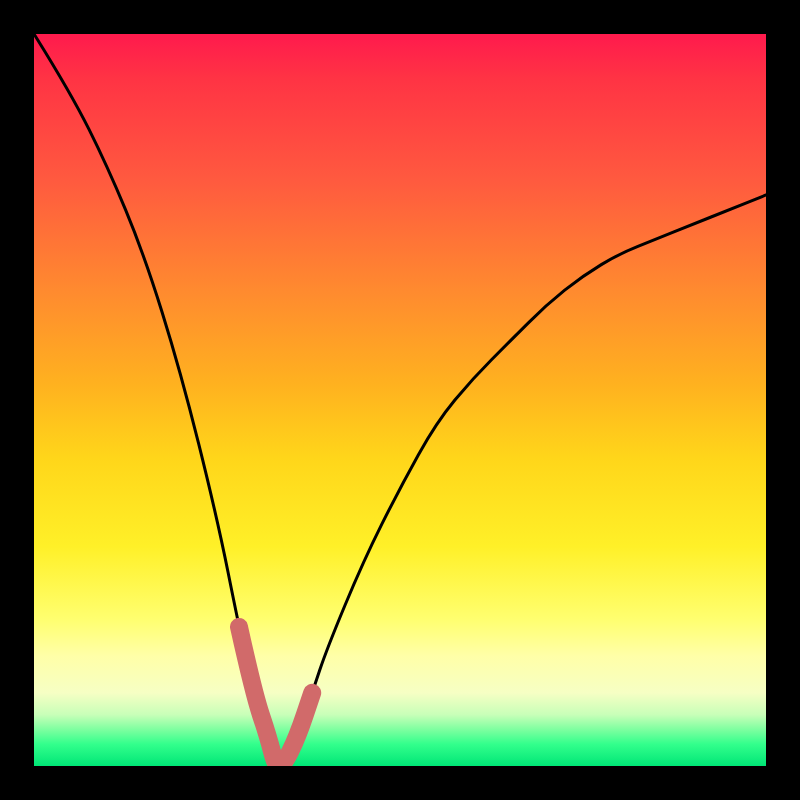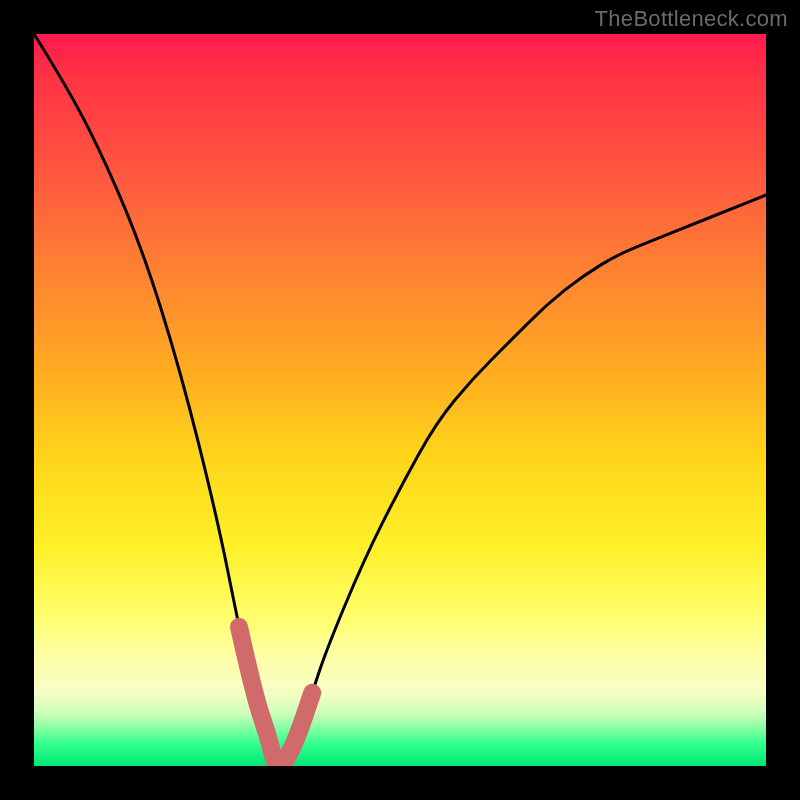--- a/index.html
+++ b/index.html
@@ -59,21 +59,20 @@
     width: 732px;
     height: 732px;
     pointer-events: none;
   }
 </style>
 </head>
 <body>
 
 <div class="frame">
 
-  <div class="watermark">TheBottleneck.com</div>
 
   <div class="plot">
     <svg class="curve" viewBox="0 0 732 732" preserveAspectRatio="none">
       <path id="main-curve" fill="none" stroke="#000000" stroke-width="3" stroke-linecap="round" stroke-linejoin="round" d="M 0.0 0.0 Q 36.6 58.6 54.9 95.2 Q 73.2 131.8 91.5 175.7 Q 109.8 219.6 128.1 278.2 Q 146.4 336.7 164.7 409.9 Q 183.0 483.1 194.0 538.0 Q 205.0 592.9 212.3 625.9 Q 219.6 658.8 226.9 680.8 Q 234.2 702.7 237.9 717.4 Q 241.6 732.0 245.2 732.0 Q 248.9 732.0 256.2 717.4 Q 263.5 702.7 270.8 680.8 Q 278.2 658.8 285.5 636.8 Q 292.8 614.9 311.1 571.0 Q 329.4 527.0 347.7 490.4 Q 366.0 453.8 384.3 420.9 Q 402.6 388.0 420.9 366.0 Q 439.2 344.0 457.5 325.7 Q 475.8 307.4 494.1 289.1 Q 512.4 270.8 530.7 256.2 Q 549.0 241.6 567.3 230.6 Q 585.6 219.6 603.9 212.3 Q 622.2 205.0 640.5 197.6 Q 658.8 190.3 677.1 183.0 Q 695.4 175.7 713.7 168.4 L 732.0 161.0"></path>
       <path id="highlight-curve" fill="none" stroke="#d16a6a" stroke-width="18" stroke-linecap="round" stroke-linejoin="round" d="M 205.0 592.9 Q 219.6 658.8 226.9 680.8 Q 234.2 702.7 237.9 717.4 Q 241.6 732.0 245.2 732.0 Q 248.9 732.0 256.2 717.4 Q 263.5 702.7 270.8 680.8 L 278.2 658.8"></path>
     </svg>
   </div>
 
 </div>
 

